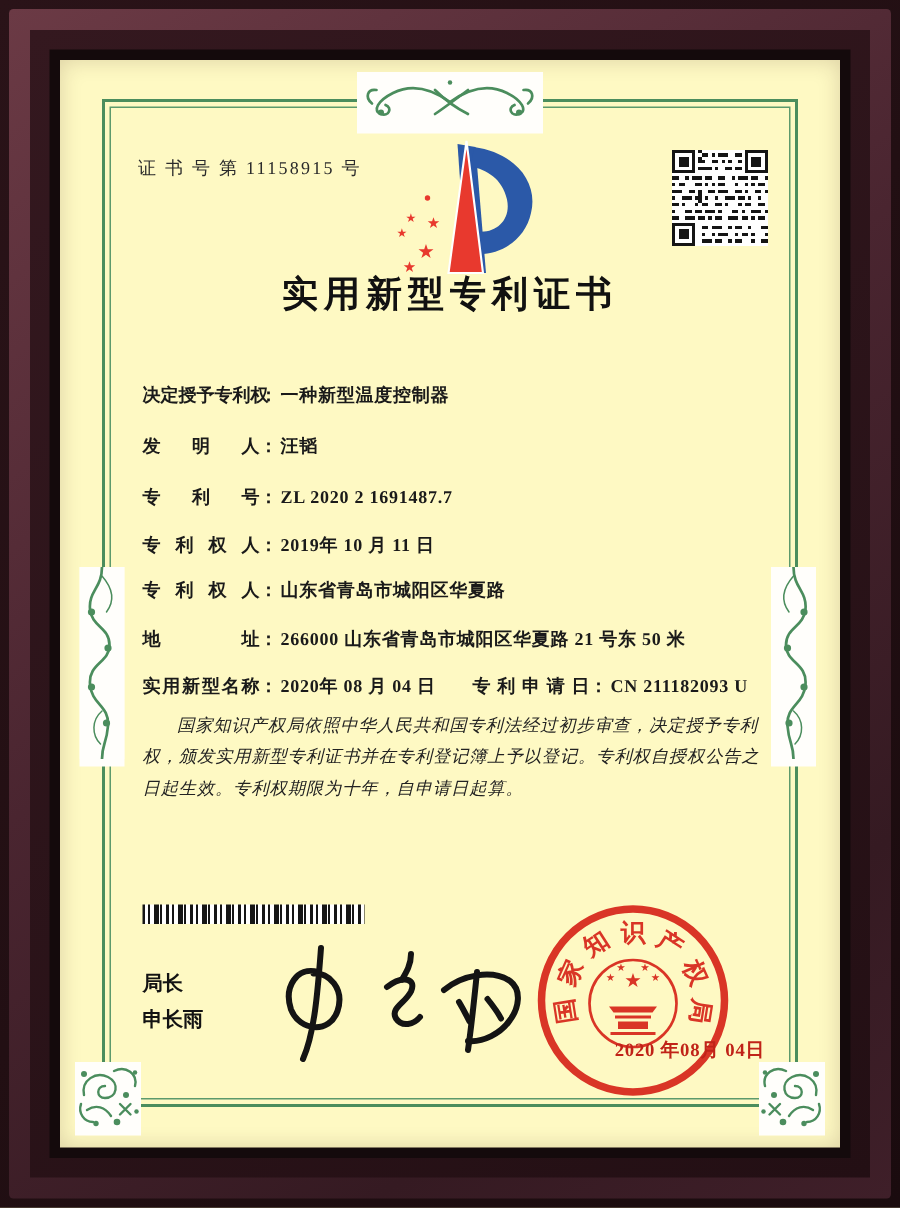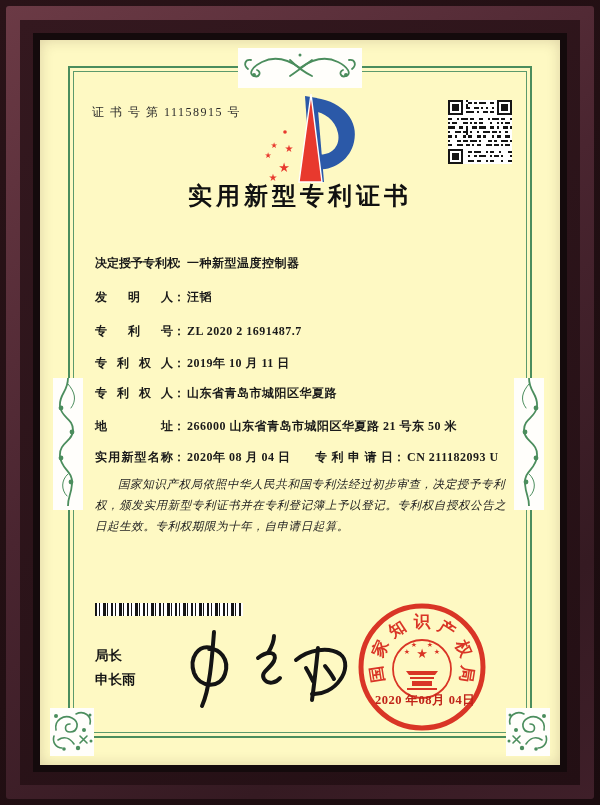--- a/index.html
+++ b/index.html
@@ -45,21 +45,21 @@
                line-height:21px; color:#222; font-style:italic; letter-spacing:.6px; }
   .body-text p { text-indent:2em;font-family:Liberation Mono, monospace; }
 
   
   .barcode { position:absolute; left:55px; top:563px; width:148px; height:13px;
              background:repeating-linear-gradient(90deg,#151515 0 2px,#fff 2px 4px,#151515 4px 5px,#fff 5px 8px,#151515 8px 11px,#fff 11px 12px,#151515 12px 13px,#fff 13px 16px); }
   .signer { position:absolute; left:55px; top:604px; font-family:Liberation Serif, serif;
             font-size:13.5px; font-weight:700; color:#131313; line-height:24px; }
   .signature { position:absolute; left:122px; top:588px; }
   .seal { position:absolute; left:312px; top:557px; opacity:.93; }
-  .seal-date { position:absolute; left:300px; top:652px; width:170px; text-align:center;
+  .seal-date { position:absolute; left:300px; top:652px; width:170px; text-align:right;
                color:#c02318; font-size:12.5px; font-weight:700; letter-spacing:.5px; }
 </style>
 </head>
 <body>
 
 <div class="stage">
 
   <div class="w1"></div>
   <div class="w2"></div>
   <div class="w3"></div>

